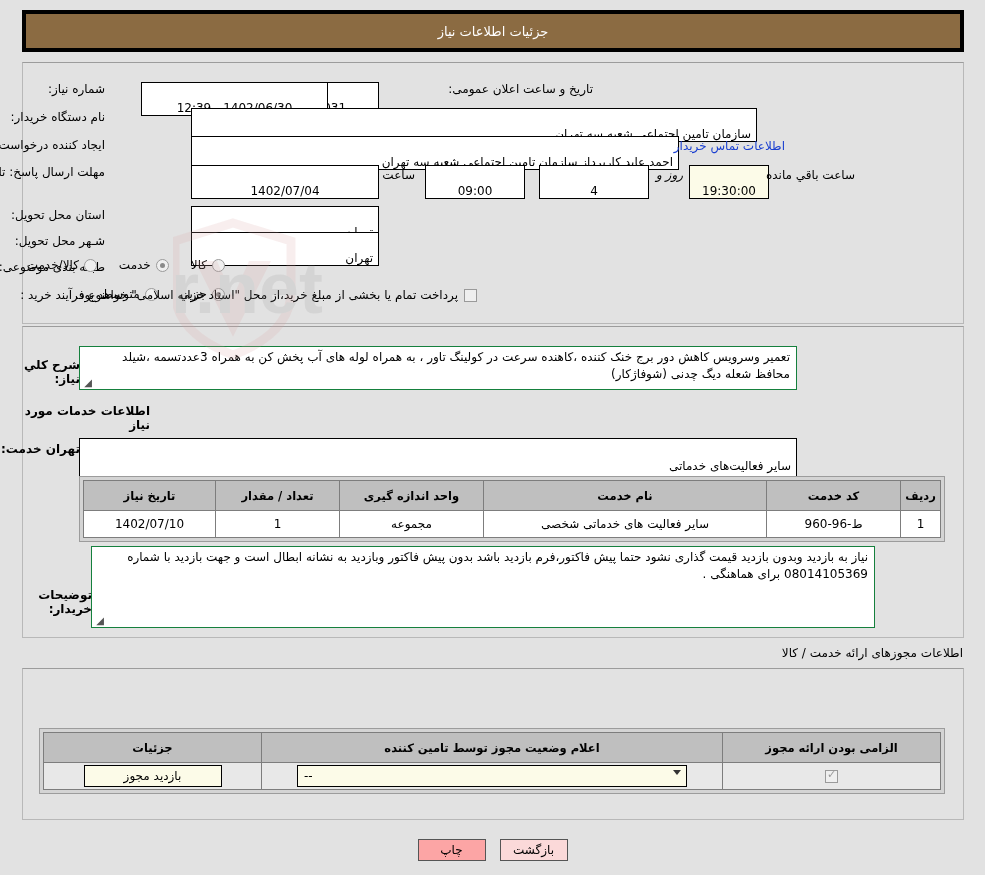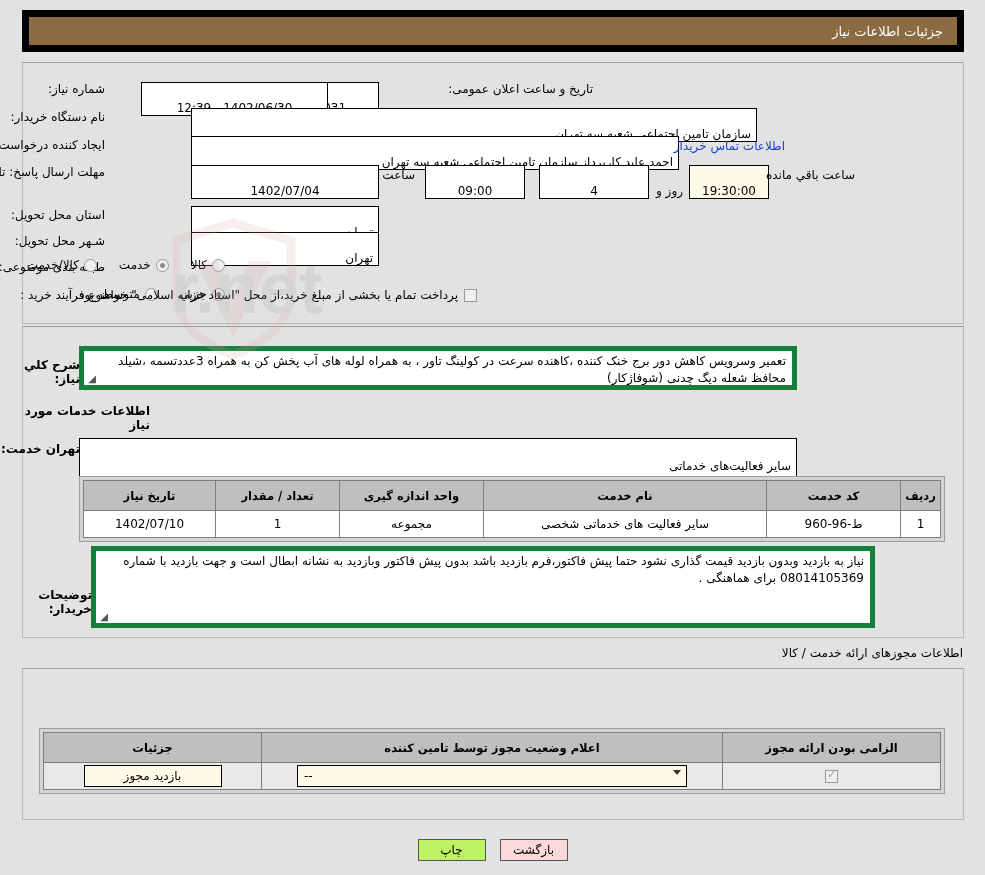--- a/index.html
+++ b/index.html
@@ -12,23 +12,23 @@
     color: #000;
     overflow: hidden;
   }
   .page { position: relative; width: 985px; height: 875px; }
 
   
   .header-bar {
     position: absolute; left: 22px; top: 10px;
     width: 942px; height: 42px;
     background: #8b6b42;
-    border: 7px solid #000000;
+    border: 4px solid #000000;
     color: #ffffff;
-    display: flex; align-items: center; justify-content: flex-start;
+    display: flex; align-items: center; justify-content: center;
     padding: 0 14px;
     font-size: 13px;
   }
 
   
   .panel {
     position: absolute; left: 22px; width: 942px;
     background: #e2e2e2;
     border: 1px solid #b8b8b8;
     border-top: 1px solid #9c9c9c;
@@ -86,21 +86,21 @@
     content: "\2713";
     position: absolute; left: 1px; top: -3px;
     font-size: 11px; color: #9a9a9a;
   }
   .radio-grp { display: flex; align-items: center; gap: 5px; }
   .radio-grp .t { font-size: 12px; }
 
   
   .ta {
     background: #ffffff;
-    border: 5px solid #15803d;
+    border: 1px solid #15803d;
     font-size: 12px;
     padding: 2px 6px 0 6px;
     text-align: right;
     line-height: 17px;
     position: relative;
     overflow: hidden;
   }
   .ta .grip {
     position: absolute; left: 2px; bottom: 1px;
     width: 10px; height: 10px;
@@ -176,21 +176,21 @@
   }
   .btn {
     border: 1px solid #555;
     height: 22px; min-width: 68px;
     line-height: 20px;
     font-size: 12px;
     text-align: center;
     cursor: pointer;
     padding: 0 10px;
   }
-  .btn.print  { background: #bef264; }
+  .btn.print  { background: #fca5a5; }
   .btn.back   { background: #fbd9d9; }
 
   
   .wm {
     position: absolute;
     left: 0; top: 205px; width: 985px; height: 170px;
     pointer-events: none;
     opacity: .18;
     display: flex; align-items: center; justify-content: center;
     z-index: 5;
@@ -229,21 +229,21 @@
   <div class="fld rt" style="position:absolute; top:136px; right:306px; width:488px;">احمد عابد کاربرداز سازمان تامین اجتماعی شعبه سه تهران</div>
   <a class="link" style="position:absolute; top:139px; right:200px;">اطلاعات تماس خریدار</a>
 
   <div class="row" style="top:165px; right:880px; width:92px; display:block; text-align:right; line-height:15px;">
     <span class="lbl">مهلت ارسال پاسخ: تا تاریخ:</span>
   </div>
   <div class="fld" style="position:absolute; top:165px; right:606px; width:188px;">1402/07/04</div>
   <span class="lbl" style="position:absolute; top:168px; right:570px;">ساعت</span>
   <div class="fld" style="position:absolute; top:165px; right:460px; width:100px;">09:00</div>
   <div class="fld" style="position:absolute; top:165px; right:336px; width:110px;">4</div>
-  <span class="lbl" style="position:absolute; top:184px; right:302px;">روز و</span>
+  <span class="lbl" style="position:absolute; top:168px; right:302px;font-style:italic;">روز و</span>
   <div class="fld cream" style="position:absolute; top:165px; right:216px; width:80px;">19:30:00</div>
   <span class="lbl" style="position:absolute; top:168px; right:130px;">ساعت باقي مانده</span>
 
   <div class="row" style="top:208px; right:880px; justify-content:flex-start;">
     <span class="lbl">استان محل تحویل:</span>
   </div>
   <div class="fld rt" style="position:absolute; top:206px; right:606px; width:188px;">تهران</div>
 
   <div class="row" style="top:234px; right:880px; justify-content:flex-start;">
     <span class="lbl">شـهر محل تحویل:</span>

